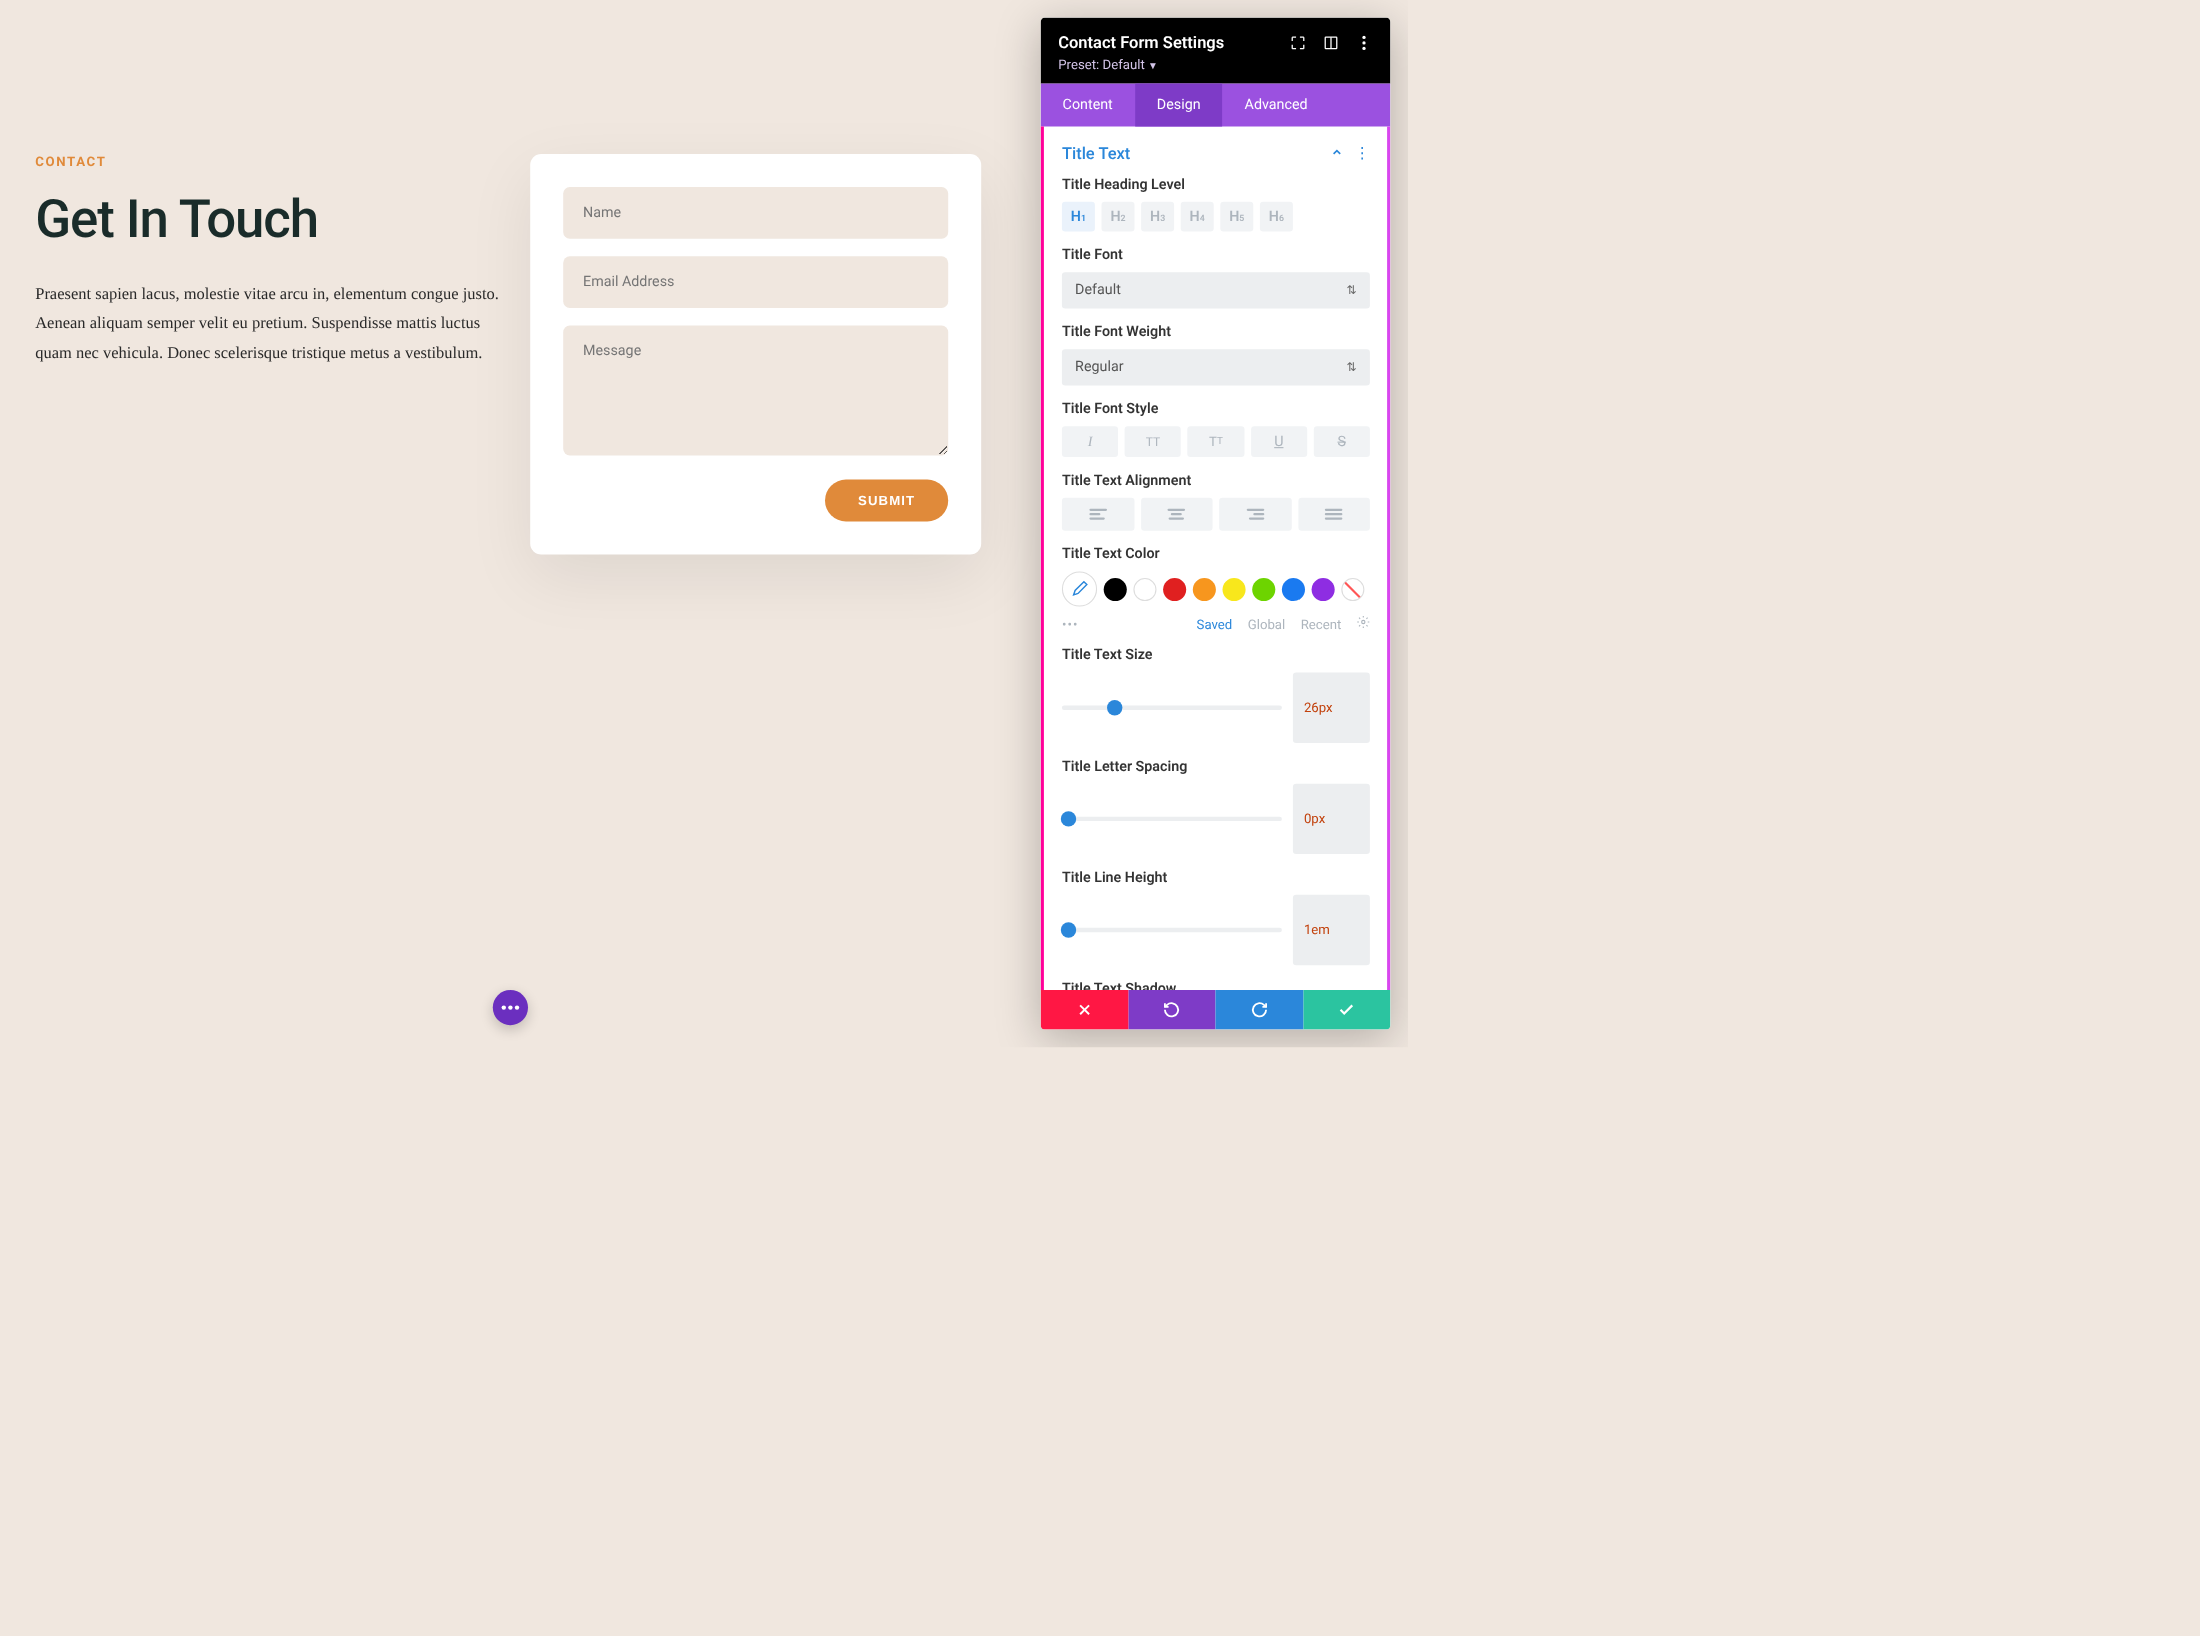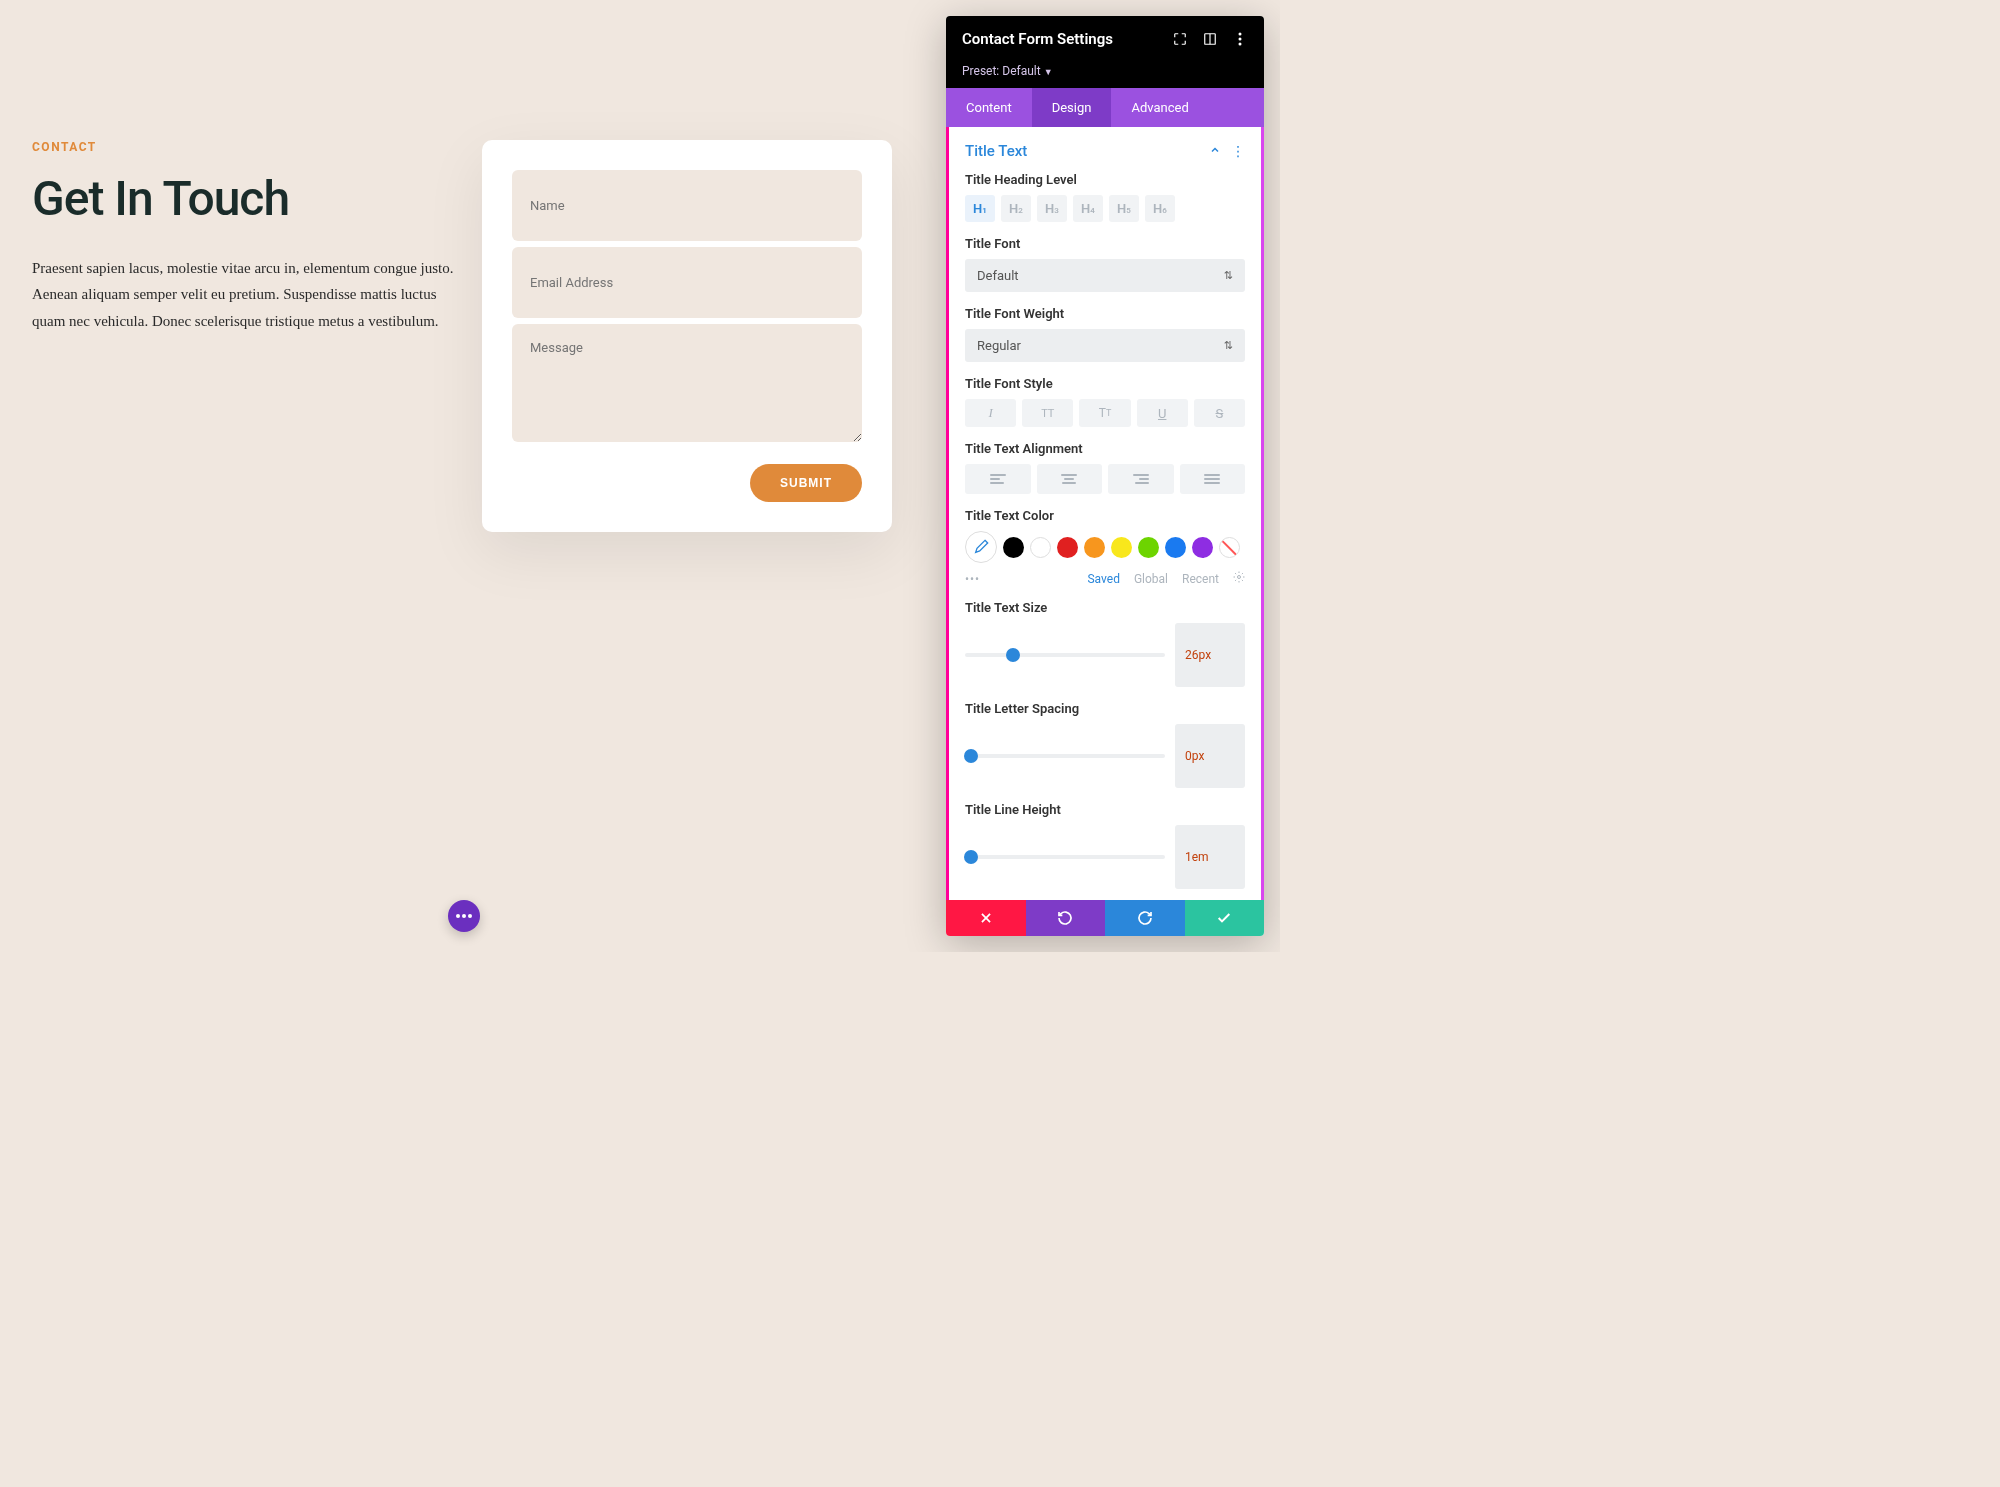--- a/index.html
+++ b/index.html
@@ -44,25 +44,25 @@
   background: #fff;
   border-radius: 10px;
   padding: 30px;
   width: 410px;
   box-shadow: 0 20px 60px rgba(0,0,0,0.08);
 }
 .form-field {
   background: #f0e7df;
   border: none;
   border-radius: 6px;
-  padding: 28px 18px;
+  padding: 16px 18px;
   width: 100%;
   font-size: 13px;
   color: #0f172a;
-  margin-bottom: 6px;
+  margin-bottom: 16px;
   font-family: inherit;
 }
 .form-textarea {
   background: #f0e7df;
   border: none;
   border-radius: 6px;
   padding: 16px 18px;
   width: 100%;
   font-size: 13px;
   color: #888;
@@ -127,21 +127,21 @@
   display: flex;
   justify-content: space-between;
   align-items: center;
 }
 .panel-title { font-size: 15px; font-weight: 600; }
 .header-icons { display: flex; gap: 14px; align-items: center; }
 .header-icon { cursor: pointer; display: flex; align-items: center; justify-content: center; width: 16px; height: 16px; }
 .preset-row {
   font-size: 12px;
   color: #d4c5e8;
-  margin-top: 16px;
+  margin-top: 4px;
   cursor: pointer;
 }
 
 
 .panel-tabs {
   background: #9b51e0;
   display: flex;
   color: #fff;
 }
 .panel-tab {

